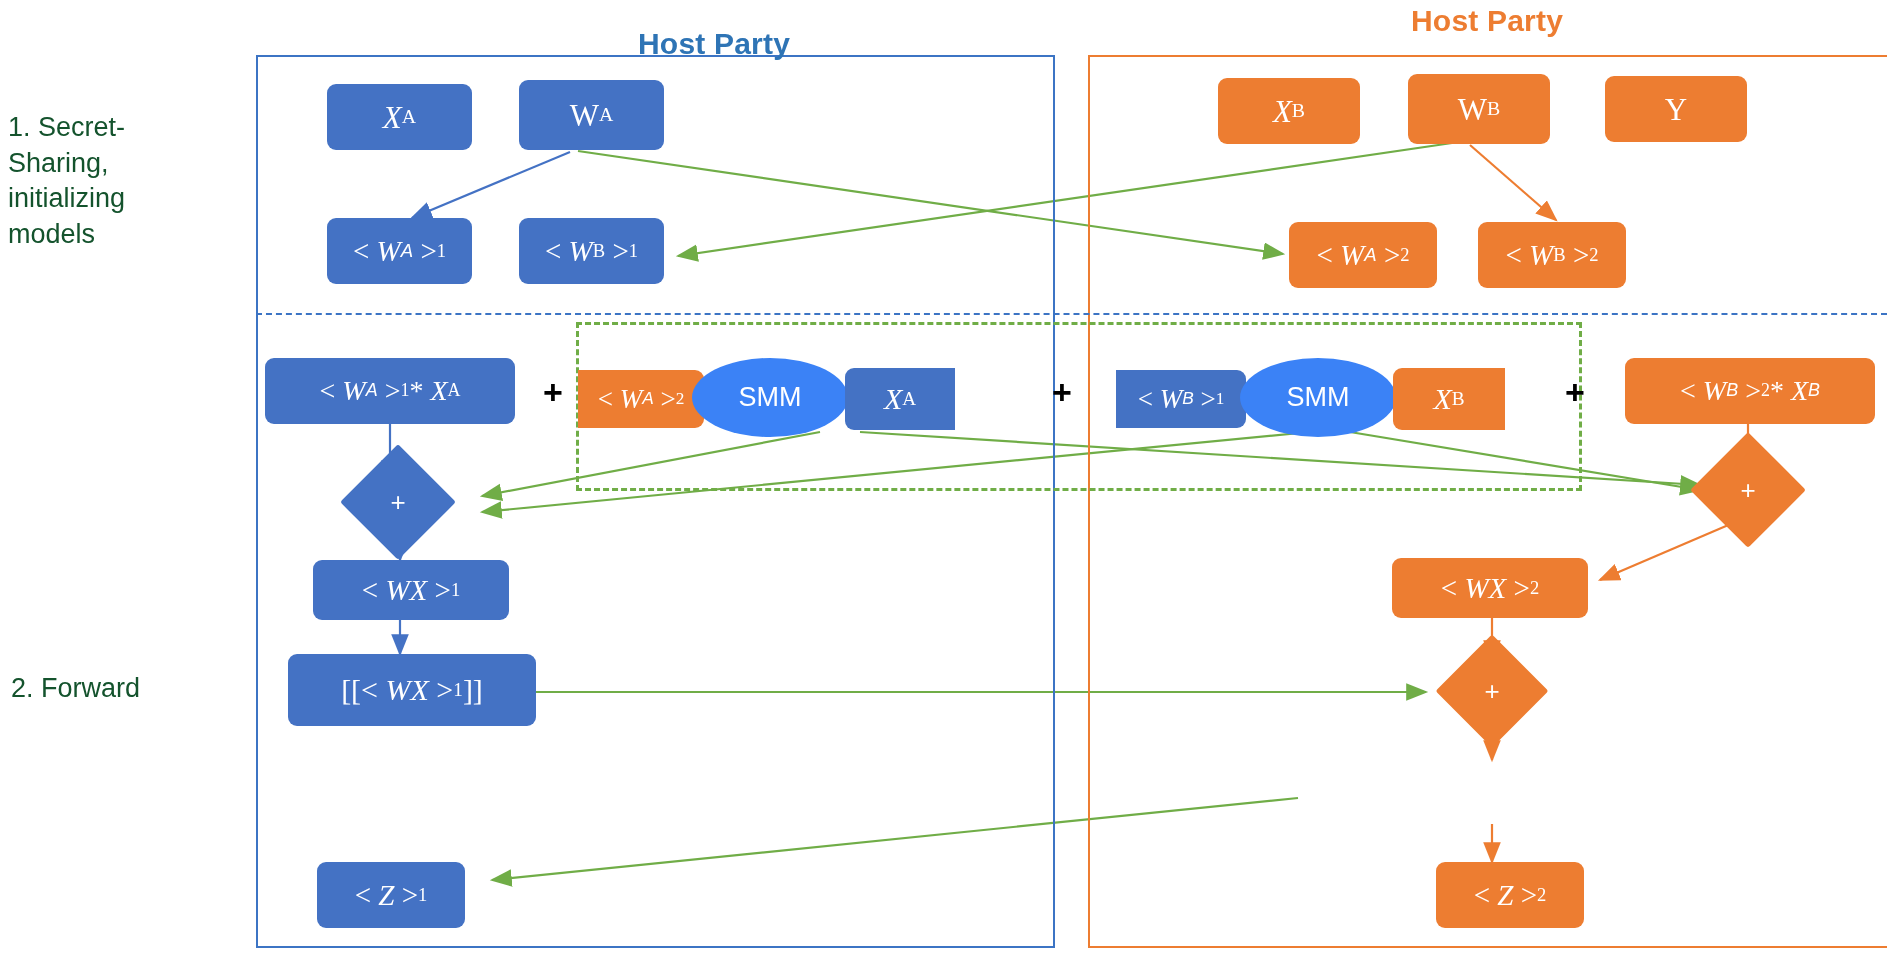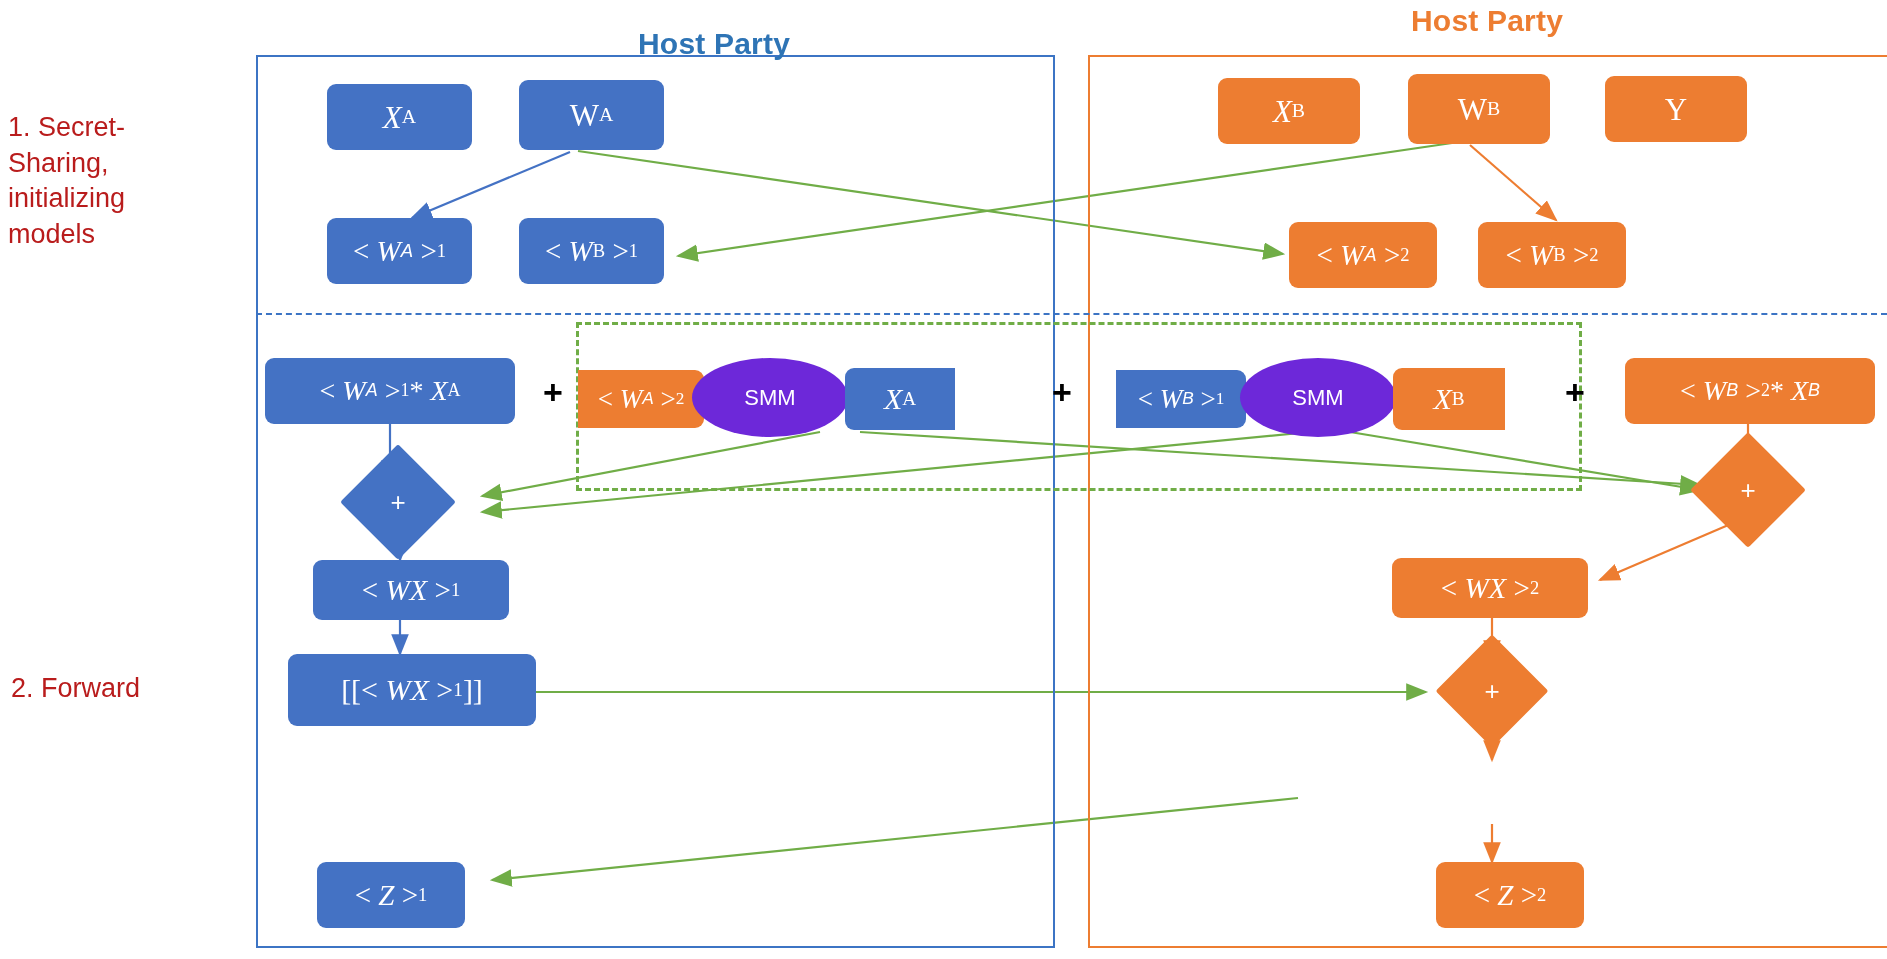--- a/index.html
+++ b/index.html
@@ -41,22 +41,22 @@
     box-sizing:border-box;
   }
   .node.blue{background:#4472C4;}
   .node.orange{background:#ED7D31;}
   .node.square-left{border-top-right-radius:0;border-bottom-right-radius:0;}
   .node.square-right{border-top-left-radius:0;border-bottom-left-radius:0;}
 
   
   .ellipse{
     position:absolute;display:flex;align-items:center;justify-content:center;
-    background:#6d28d9;color:#fff;border-radius:50%;
-    font-size:22px;box-sizing:border-box;
+    background:#3b82f6;color:#fff;border-radius:50%;
+    font-size:27px;box-sizing:border-box;
   }
 
   
   .diamond{
     position:absolute;display:flex;align-items:center;justify-content:center;
   }
   .diamond > .dshape{
     position:absolute;left:0;top:0;width:100%;height:100%;
     transform:rotate(45deg);border-radius:3px;
   }
@@ -65,21 +65,21 @@
   .diamond > .dlabel{position:relative;color:#fff;font-size:26px;line-height:1;}
 
   
   .plus-op{
     position:absolute;color:#000;font-size:34px;font-weight:bold;line-height:1;
     font-family:"Liberation Sans", sans-serif;
   }
 
   
   .step-label{
-    position:absolute;color:#b91c1c;font-size:27px;line-height:1.32;
+    position:absolute;color:#14532d;font-size:27px;line-height:1.32;
     white-space:pre-line;
   }
   #step-1{left:8px;top:110px;width:210px;}
   #step-2{left:11px;top:671px;width:220px;}
 
   
   .m{font-family:"Liberation Serif", serif;font-style:italic;}
   .mu{font-family:"Liberation Serif", serif;font-style:normal;}
   .sub{font-size:.64em;vertical-align:-0.28em;font-style:normal;}
   .subi{font-size:.64em;vertical-align:-0.28em;font-style:italic;}

